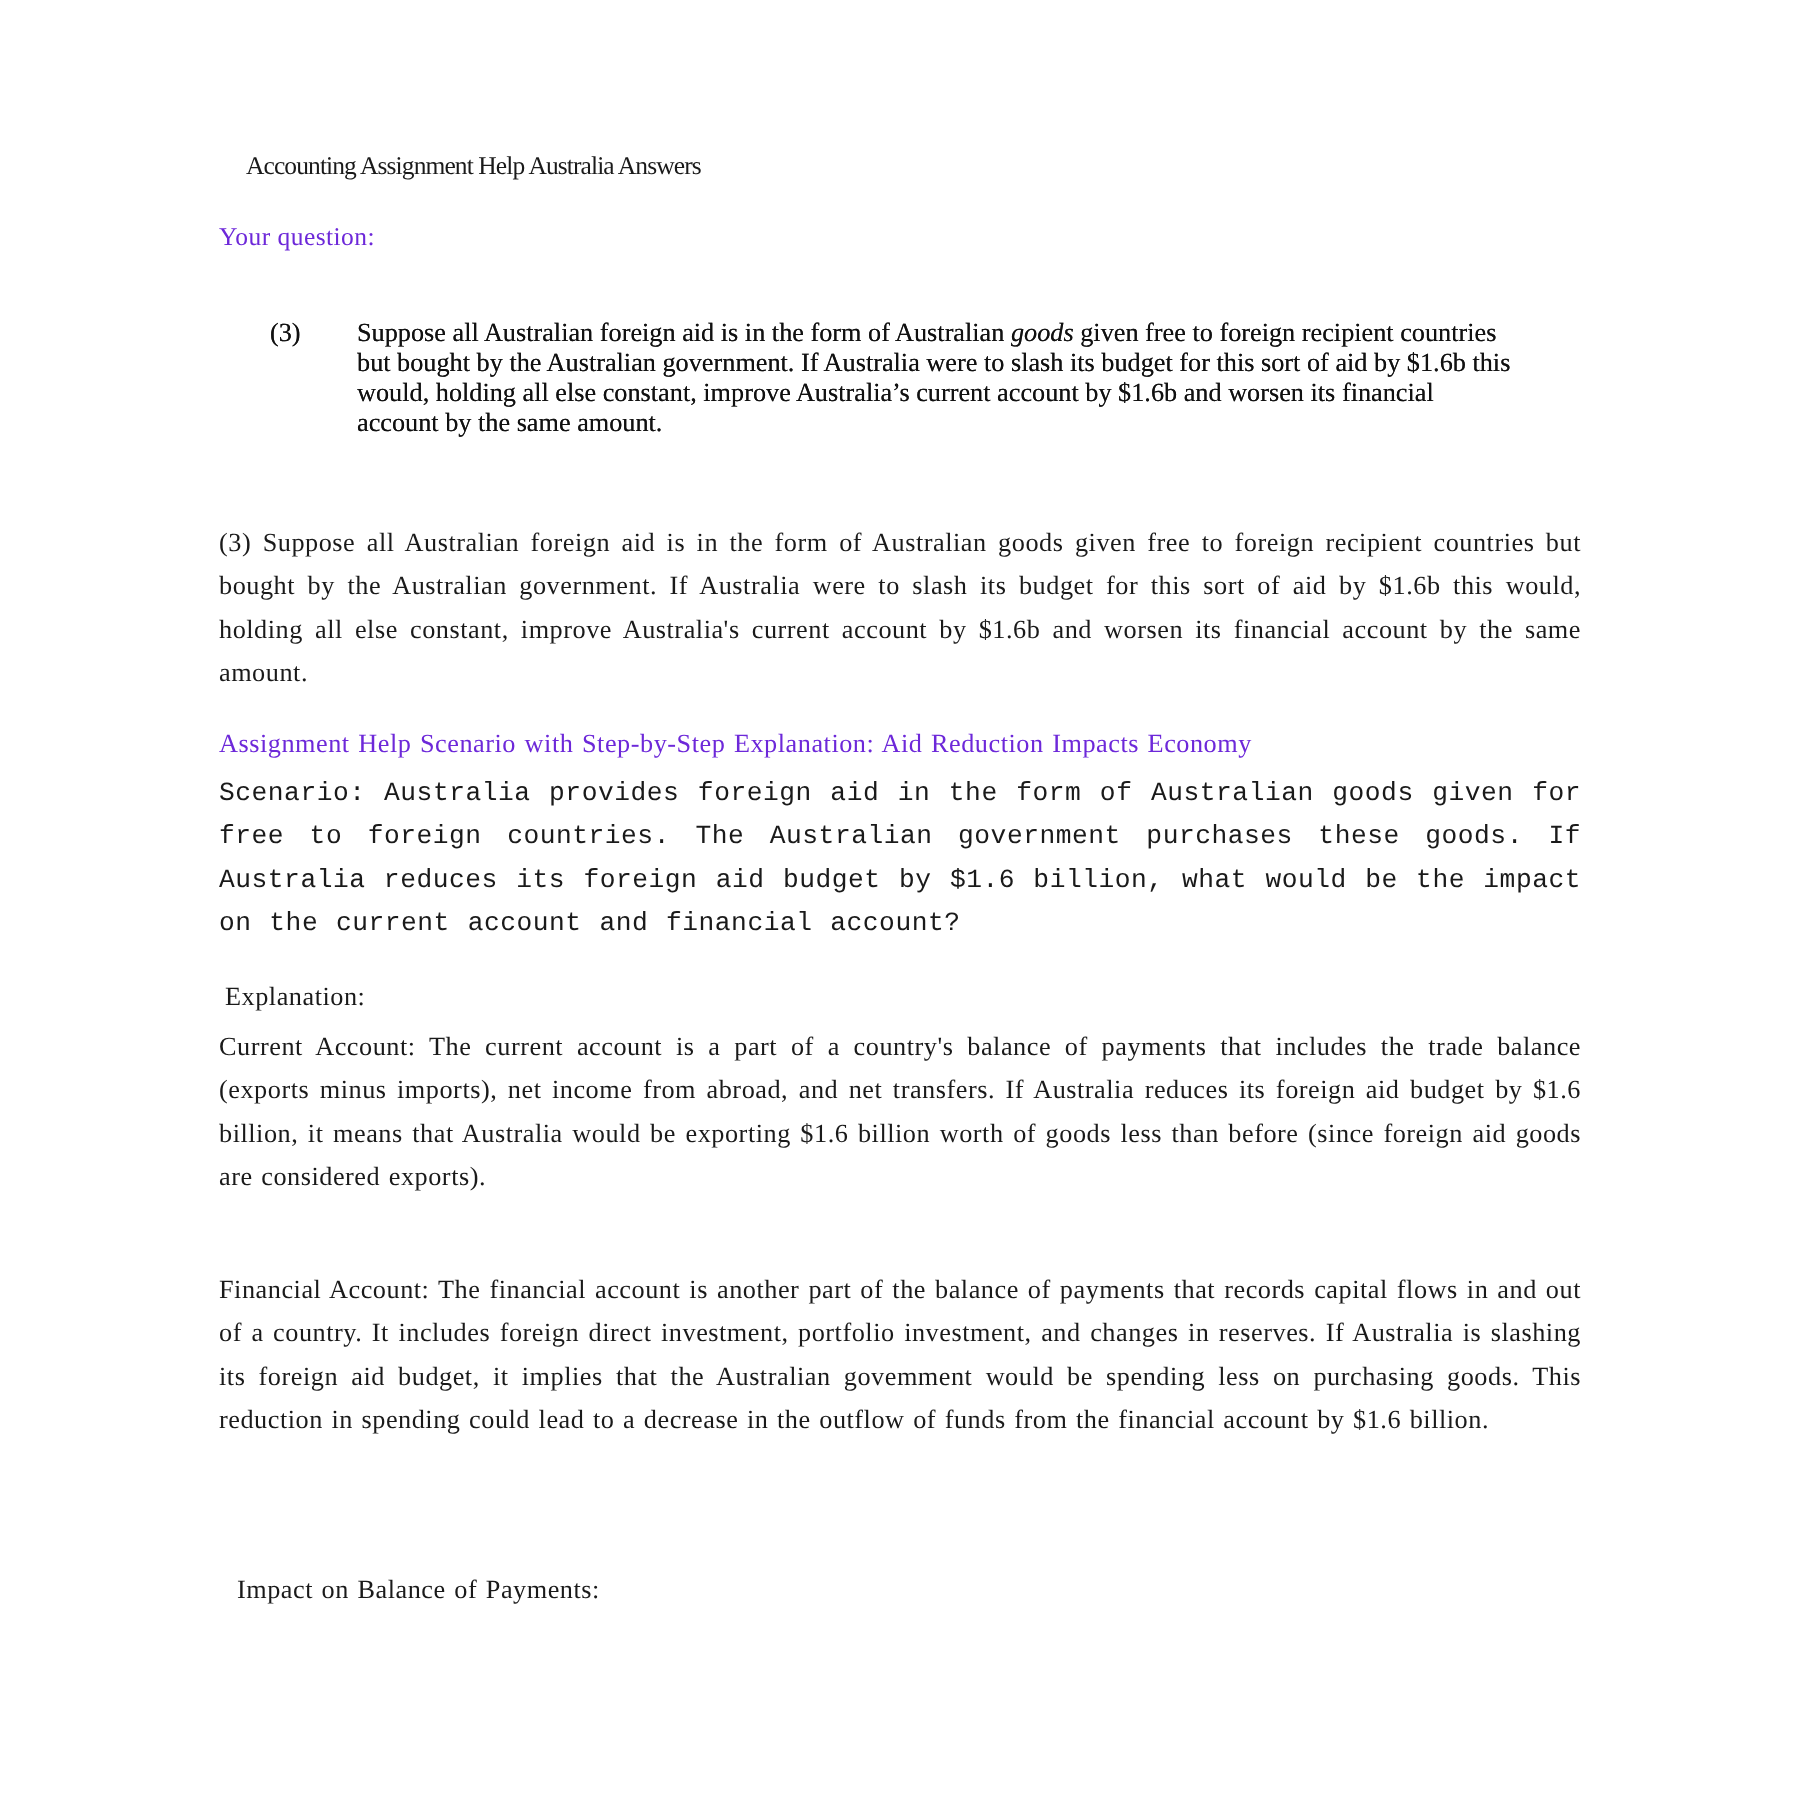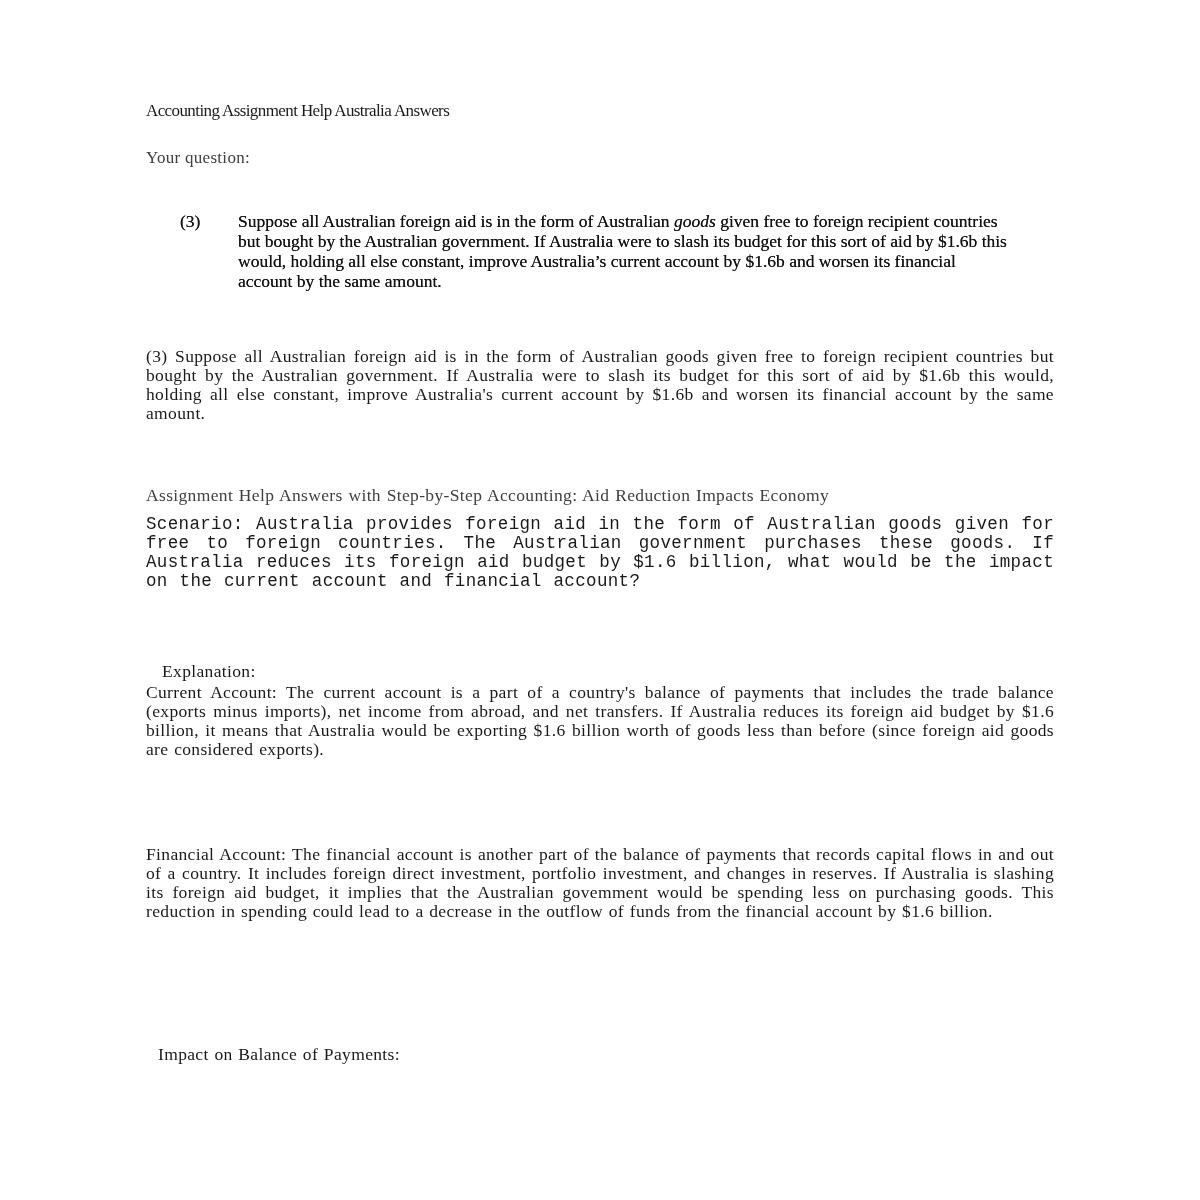--- a/index.html
+++ b/index.html
@@ -17,28 +17,28 @@
     }
     .page {
       position: absolute;
       left: 146px;
       top: 0;
       width: 908px;
     }
     .doc-title {
       position: absolute;
       top: 101px;
-      left: 0;
+      left: 18px;
       font-size: 17px;
       letter-spacing: -0.6px;
       color: #1a1a1a;
       white-space: nowrap;
     }
     .heading-blue {
-      color: #404040;
+      color: #6d28d9;
     }
     .your-question {
       position: absolute;
       top: 148px;
       left: 0;
       font-size: 17px;
       letter-spacing: 0.3px;
       white-space: nowrap;
     }
     .question-image {
@@ -60,21 +60,21 @@
     }
     .question-image .qtext {
       width: 780px;
       font-family: Liberation Serif, serif;
     }
     .body-para {
       position: absolute;
       left: 0;
       width: 908px;
       font-size: 17.5px;
-      line-height: 19px;
+      line-height: 29px;
       text-align: justify;
       text-align-last: left;
       letter-spacing: 0.35px;
       word-spacing: 1px;
       color: #1a1a1a;
     }
     .p-restated { top: 347px; }
     .section-heading {
       position: absolute;
       top: 485px;
@@ -100,25 +100,25 @@
 
   <div class="your-question heading-blue">Your question:</div>
 
   <div class="question-image">
     <div class="qnum">(3)</div>
     <div class="qtext"><span>Suppose all Australian foreign aid is in the form of Australian </span><em>goods</em><span> given free to foreign recipient countries but bought by the Australian government.  If Australia were to slash its budget for this sort of aid by $1.6b this would, holding all else constant, improve Australia’s current account by $1.6b and worsen its financial account by the same amount.</span></div>
   </div>
 
   <p class="body-para p-restated" style="margin:0">(3) Suppose all Australian foreign aid is in the form of Australian goods given free to foreign recipient countries but bought by the Australian government. If Australia were to slash its budget for this sort of aid by $1.6b this would, holding all else constant, improve Australia's current account by $1.6b and worsen its financial account by the same amount.</p>
 
-  <div class="section-heading heading-blue">Assignment Help Answers with Step-by-Step Accounting:  Aid Reduction Impacts Economy</div>
+  <div class="section-heading heading-blue">Assignment Help Scenario with Step-by-Step Explanation:  Aid Reduction Impacts Economy</div>
 
   <p class="body-para p-scenario" style="margin:0">Scenario: Australia provides foreign aid in the form of Australian goods given for free to foreign countries. The Australian government purchases these goods. If Australia reduces its foreign aid budget by $1.6 billion, what would be the impact on the current account and financial account?</p>
 
-  <p class="body-para p-expl-label" style="margin:16px">Explanation:</p>
+  <p class="body-para p-expl-label" style="margin:4px">Explanation:</p>
 
   <p class="body-para p-current" style="margin:0">Current Account: The current account is a part of a country's balance of payments that includes the trade balance (exports minus imports), net income from abroad, and net transfers. If Australia reduces its foreign aid budget by $1.6 billion, it means that Australia would be exporting $1.6 billion worth of goods less than before (since foreign aid goods are considered exports).</p>
 
   <p class="body-para p-financial" style="margin:0">Financial Account: The financial account is another part of the balance of payments that records capital flows in and out of a country. It includes foreign direct investment, portfolio investment, and changes in reserves. If Australia is slashing its foreign aid budget, it implies that the Australian govemment would be spending less on purchasing goods. This reduction in spending could lead to a decrease in the outflow of funds from the financial account by $1.6 billion.</p>
 
   <p class="body-para p-impact" style="margin:12px">Impact on Balance of Payments:</p>
 
 </div>
 
 </body></html>

